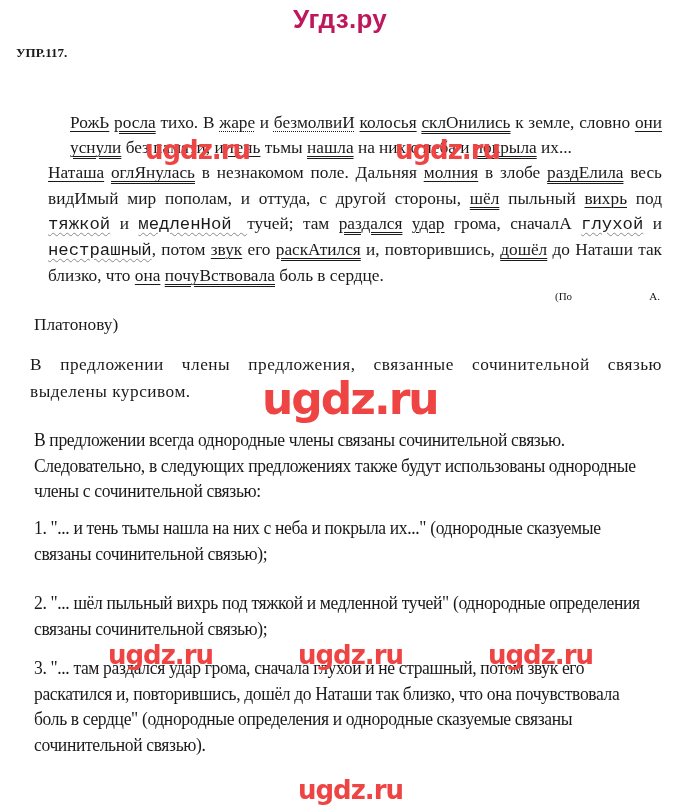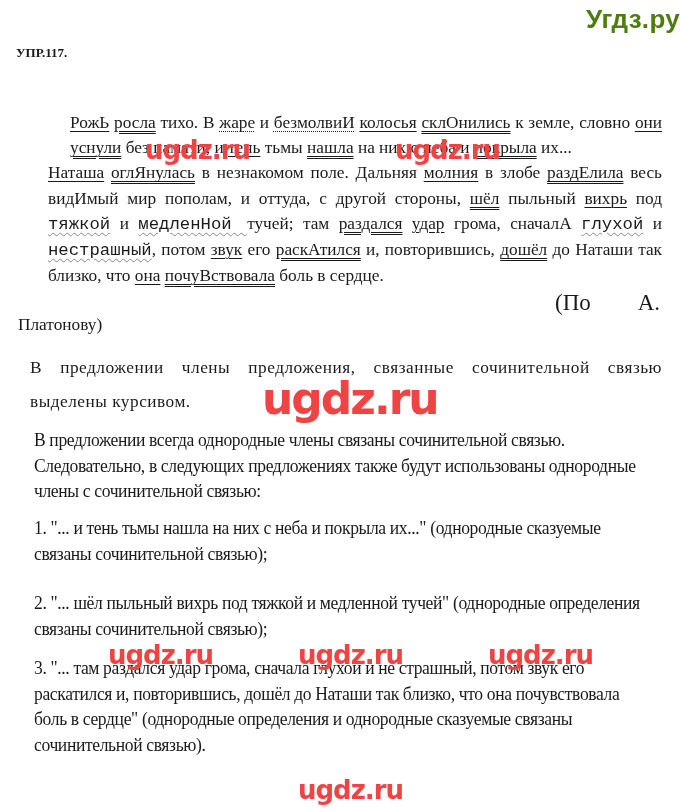--- a/index.html
+++ b/index.html
@@ -1,30 +1,30 @@
 <!DOCTYPE html>
 <html><head>
 <meta charset="utf-8">
 <style>
   html, body { margin:0; padding:0; background:#ffffff; }
   body { width:680px; height:811px; position:relative; overflow:hidden; color:#1a1a1a; }
   .serif { font-family: "Liberation Serif", "DejaVu Serif", serif; }
   .sans { font-family: "Liberation Sans", "DejaVu Sans", sans-serif; }
-  .site-title { position:absolute; top:4px; left:0; width:680px; text-align:right; font-size:26px; font-weight:bold; color:#4d7c0f; letter-spacing:0.3px; }
+  .site-title { position:absolute; top:4px; left:0; width:680px; text-align:center; font-size:26px; font-weight:bold; color:#be185d; letter-spacing:0.3px; }
   .ex-title { position:absolute; top:45px; left:16px; font-size:13px; font-weight:bold; }
   .text-block { position:absolute; left:48px; width:614px; font-size:17.3px; line-height:25.2px; text-align:justify; }
   .p1 { top:98px;margin-top:12px; }
   .p1 .first-indent { padding-left:22px; }
   .u1 { text-decoration: underline; text-decoration-thickness:1px; text-underline-offset:3px; }
   .u2 { text-decoration: underline double; text-decoration-thickness:1px; text-underline-offset:3px; }
   .udot { text-decoration: underline dotted; text-decoration-thickness:1.4px; text-underline-offset:3px; }
   .uwave { text-decoration: underline wavy #8a8a8a; text-decoration-thickness:1px; text-underline-offset:3px;font-family:Liberation Mono, monospace; }
-  .author1 { position:absolute; top:290px; left:555px; font-size:23px; width:105px; display:flex; justify-content:space-between; }
-  .author2 { position:absolute; top:315px; left:18px; font-size:17.3px; }
-  .note { position:absolute; top:351px; left:30px; width:632px; font-size:17.3px; line-height:34px; text-align:justify; letter-spacing:0.5px; }
+  .author1 { position:absolute; top:290px; left:555px; font-size:11px; width:105px; display:flex; justify-content:space-between; }
+  .author2 { position:absolute; top:315px; left:34px; font-size:17.3px; }
+  .note { position:absolute; top:351px; left:30px; width:632px; font-size:17.3px; line-height:27px; text-align:justify; letter-spacing:0.5px; }
   .answer { position:absolute; left:34px; width:620px; font-size:19.5px; line-height:25.5px; letter-spacing:-0.4px; transform-origin:left top; }
   .a-intro { top:427px; }
   .a-1 { top:515px; }
   .a-2 { top:590px; }
   .a-3 { top:655px; }
   .wm { position:absolute; font-family:"DejaVu Sans", sans-serif; font-weight:bold; color:#ef4444; letter-spacing:-1px; }
   .wm-sm { font-size:26px; }
   .wm-lg { font-size:44px; letter-spacing:-2px; }
 </style>
 </head>

